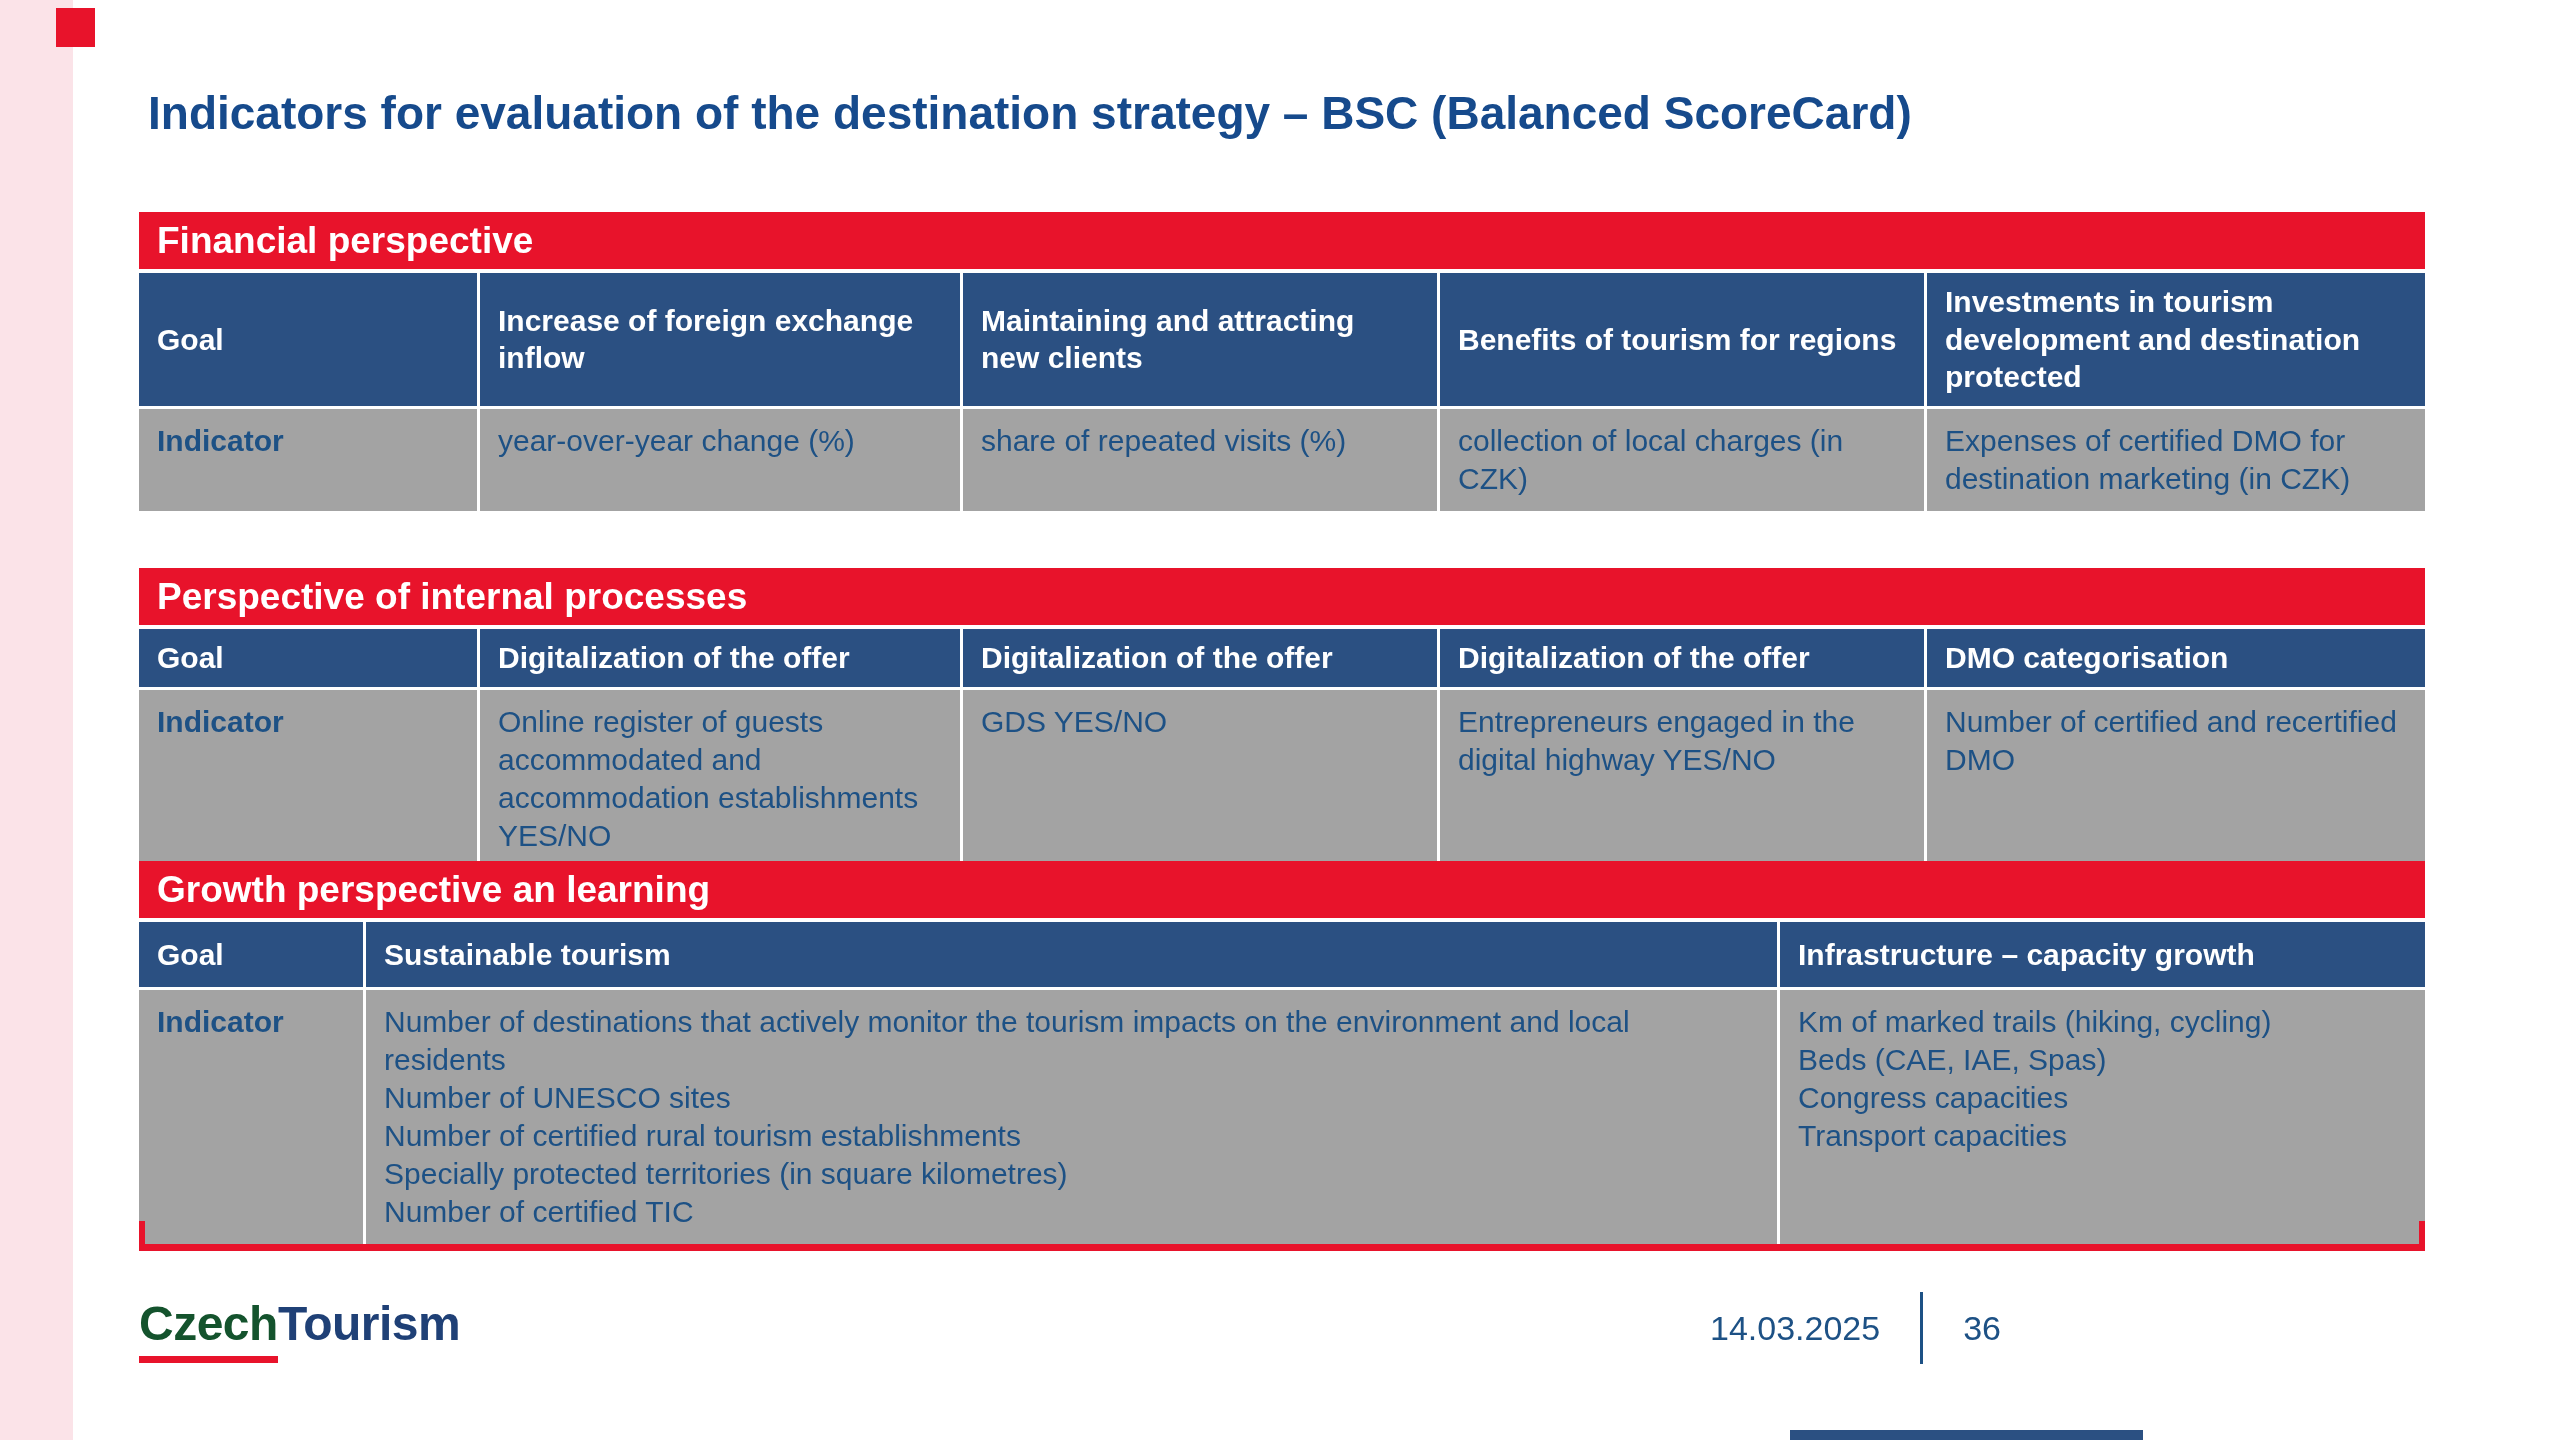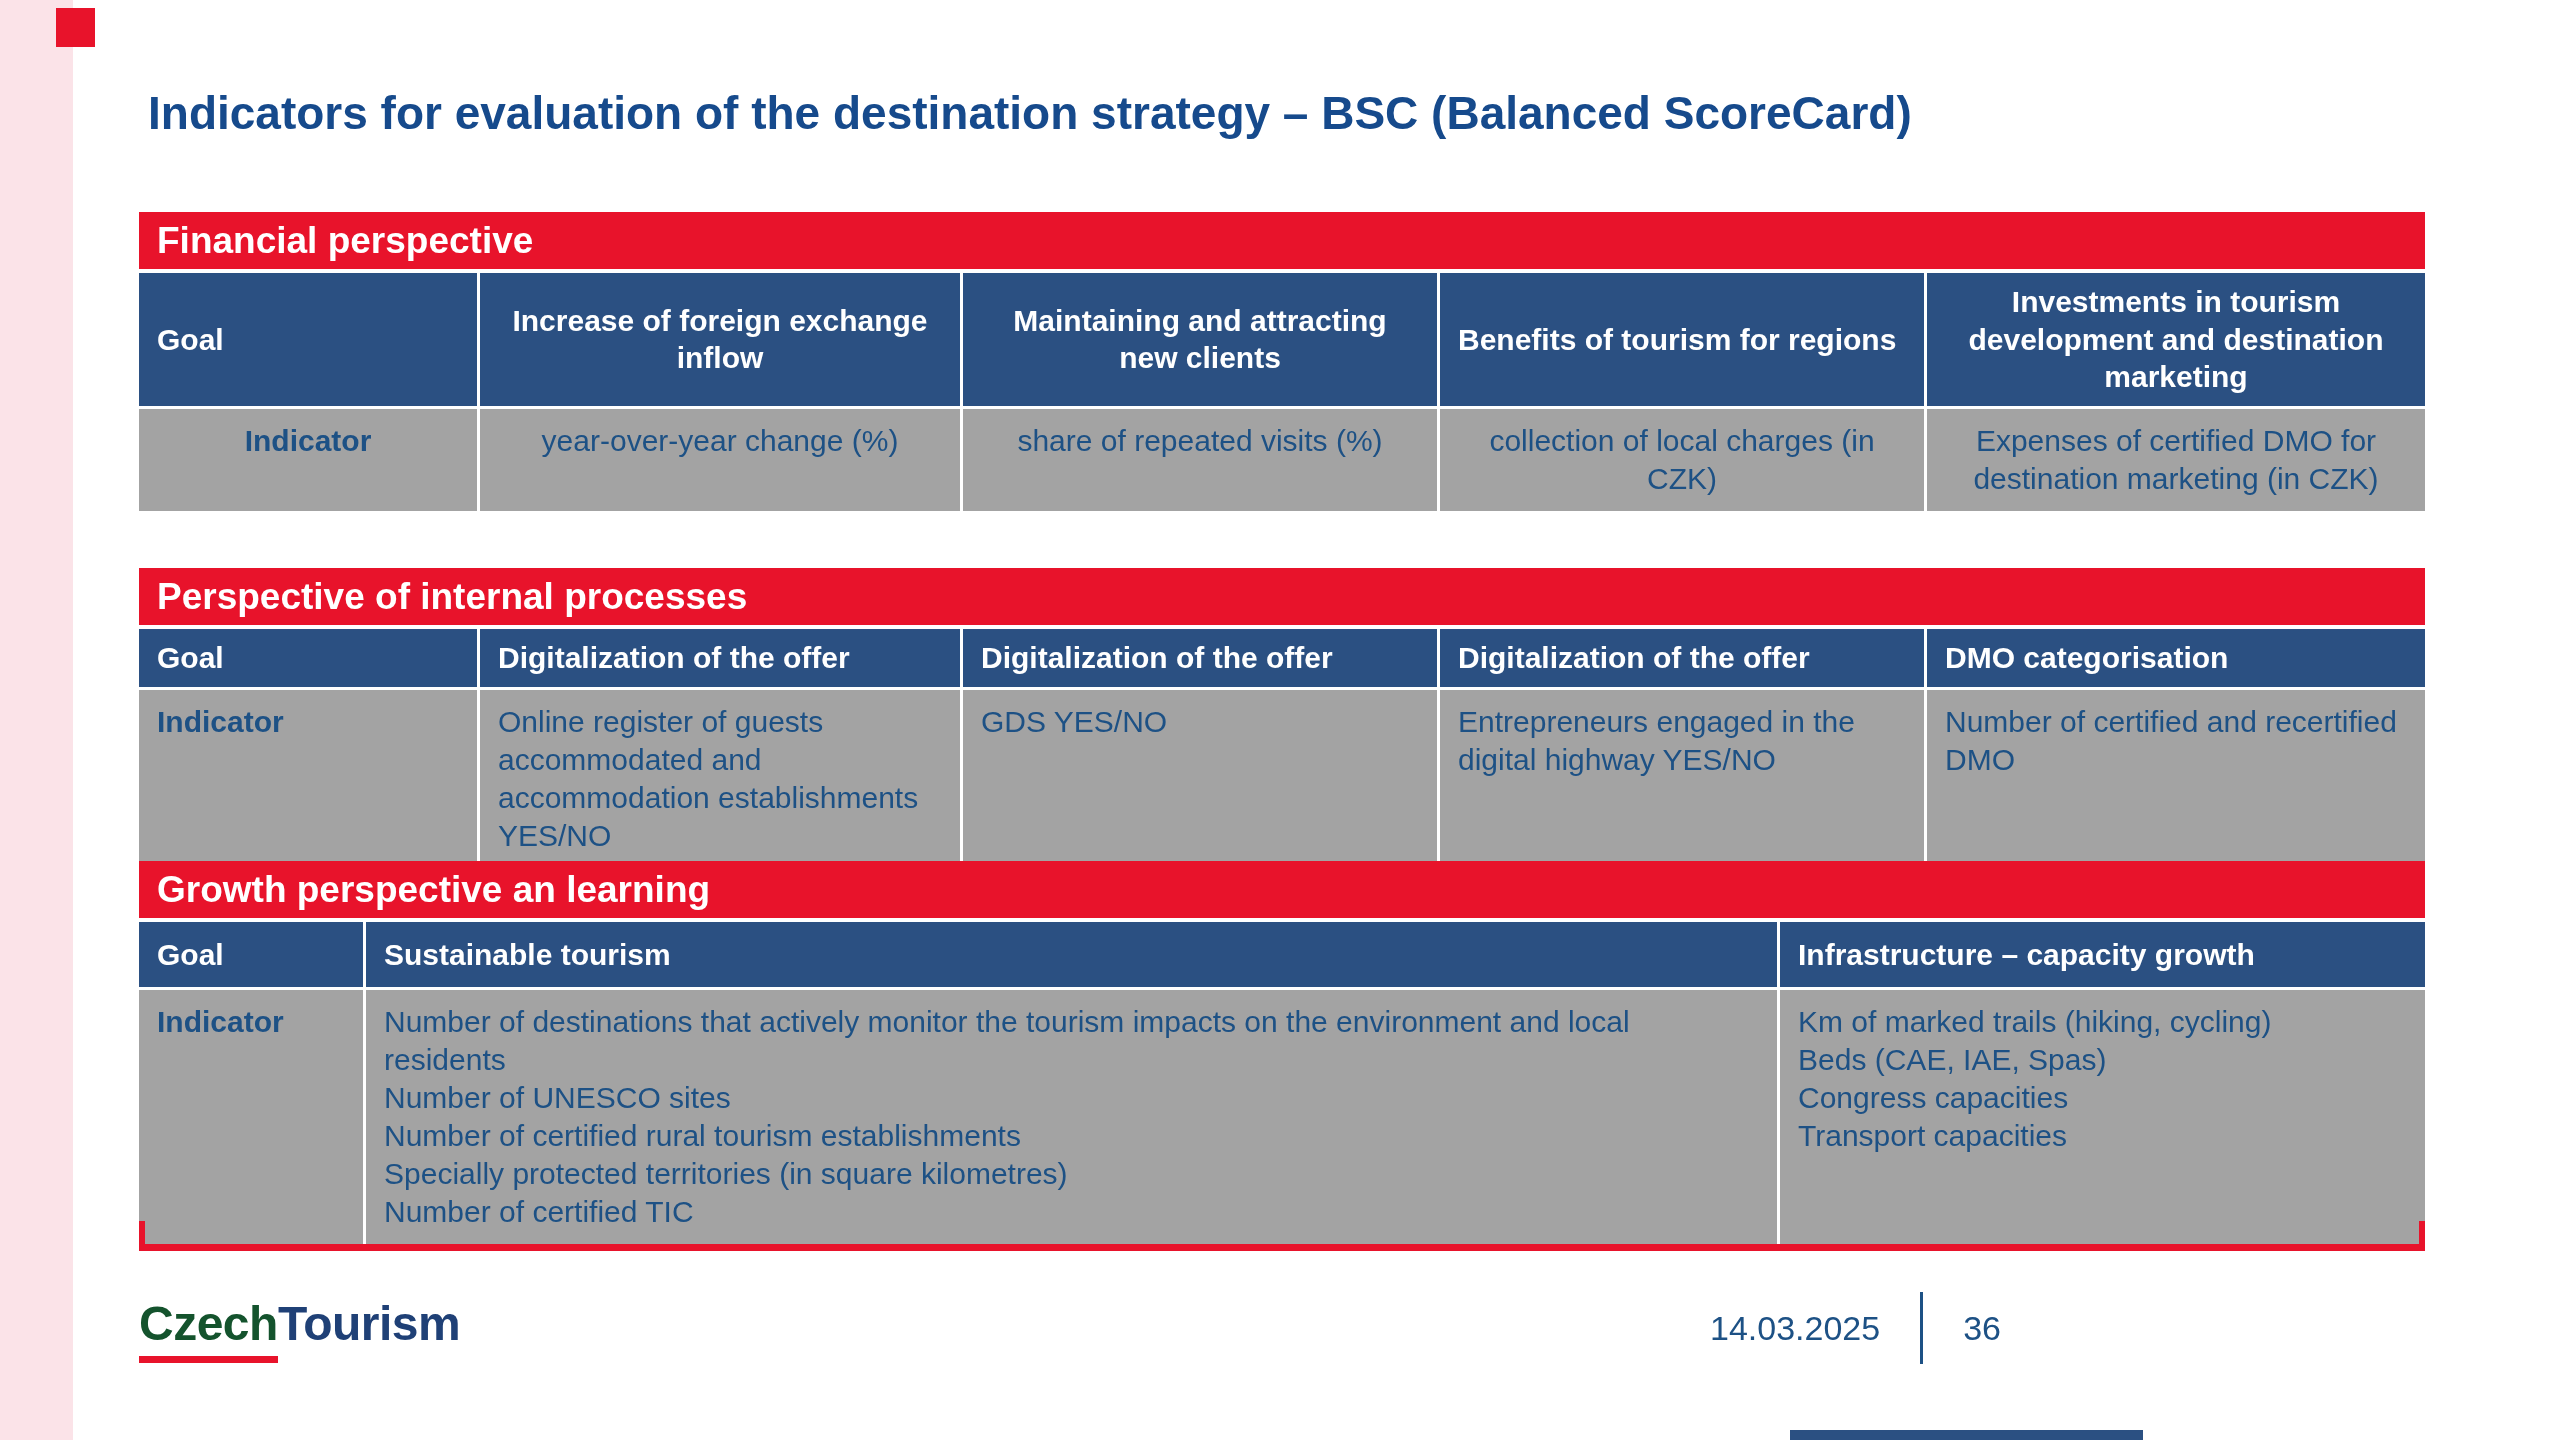--- a/index.html
+++ b/index.html
@@ -18,21 +18,21 @@
   .banner { background:#e8132b; color:#ffffff; font-weight:bold; font-size:37px;
             height:57px; display:flex; align-items:center; padding-left:18px; margin-bottom:4px; }
   .grid { display:grid; gap:3px; background:#ffffff; }
   .g5 { grid-template-columns:338px 480px 474px 484px 1fr; }
   .g3 { grid-template-columns:224px 1411px 1fr; }
   .hcell { background:#2b5082; color:#ffffff; font-weight:bold; font-size:30px; line-height:1.25;
            display:flex; align-items:center; padding:10px 18px; }
   .icell { background:#a3a3a3; color:#1d5185; font-size:30px; line-height:1.27;
            padding:13px 18px; white-space:pre-line; }
   .icell.lbl { font-weight:bold; }
-  .t1 { top:212px;text-align:center; } .t1 .hcell { min-height:132px; } .t1 .icell { min-height:98px; }
+  .t1 { top:212px; } .t1 .hcell { min-height:132px; } .t1 .icell { min-height:98px; }
   .t2 { top:568px; } .t2 .hcell { min-height:57px; }  .t2 .icell { min-height:172px; }
   .t3 { top:861px; } .t3 .hcell { min-height:65px; }  .t3 .icell { min-height:252px; }
 
   .bracket { position:absolute; left:139px; top:1221px; width:2286px; height:30px;
              border-bottom:7px solid #e8132b; border-left:6px solid #e8132b; border-right:6px solid #e8132b; }
 
   .logo { position:absolute; left:139px; top:1296px; font-size:48px; font-weight:bold; letter-spacing:-0.5px; }
   .logo .czech { color:#14532d; display:inline-block; border-bottom:7px solid #e8132b; padding-bottom:5px; }
   .logo .tourism { color:#1f4076; }
 
@@ -50,21 +50,21 @@
 
   <h1 class="title">Indicators for evaluation of the destination strategy – BSC (Balanced ScoreCard)</h1>
 
   <section class="tbl t1">
     <div class="banner">Financial perspective</div>
     <div class="grid g5">
       <div class="hcell">Goal</div>
       <div class="hcell">Increase of foreign exchange inflow</div>
       <div class="hcell">Maintaining and attracting new clients</div>
       <div class="hcell">Benefits of tourism for regions</div>
-      <div class="hcell">Investments in tourism development and destination marketing</div>
+      <div class="hcell">Investments in tourism development and destination protected</div>
       <div class="icell lbl">Indicator</div>
       <div class="icell">year-over-year change (%)</div>
       <div class="icell">share of repeated visits (%)</div>
       <div class="icell">collection of local charges (in CZK)</div>
       <div class="icell">Expenses of certified DMO for destination marketing (in CZK)</div>
     </div>
   </section>
 
   <section class="tbl t2">
     <div class="banner">Perspective of internal processes</div>

